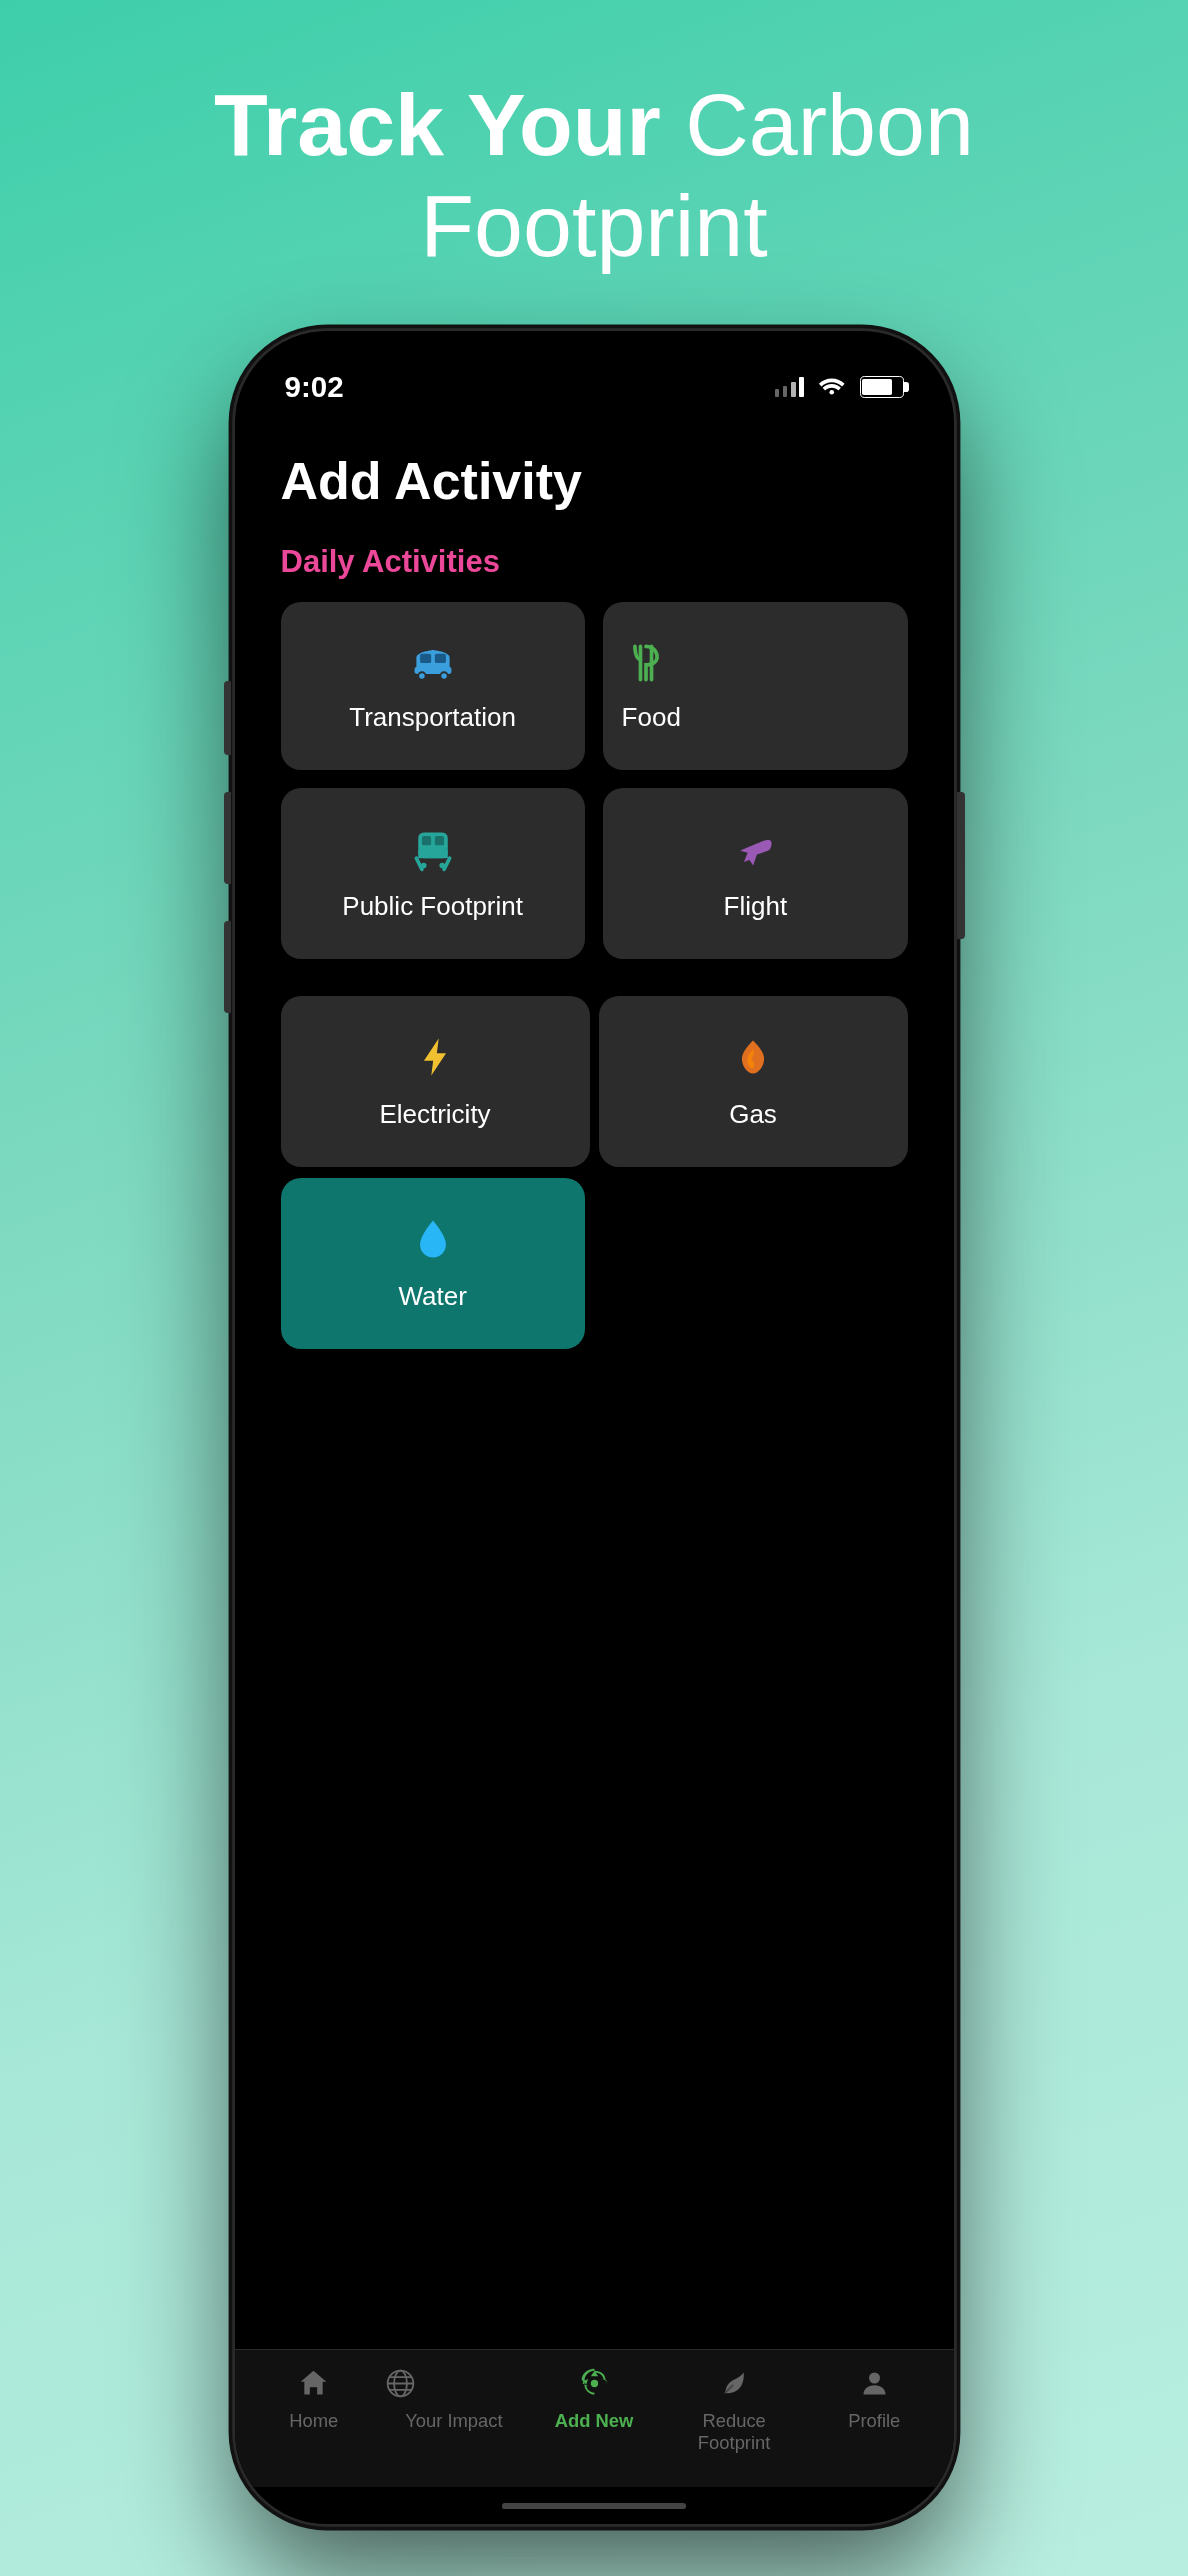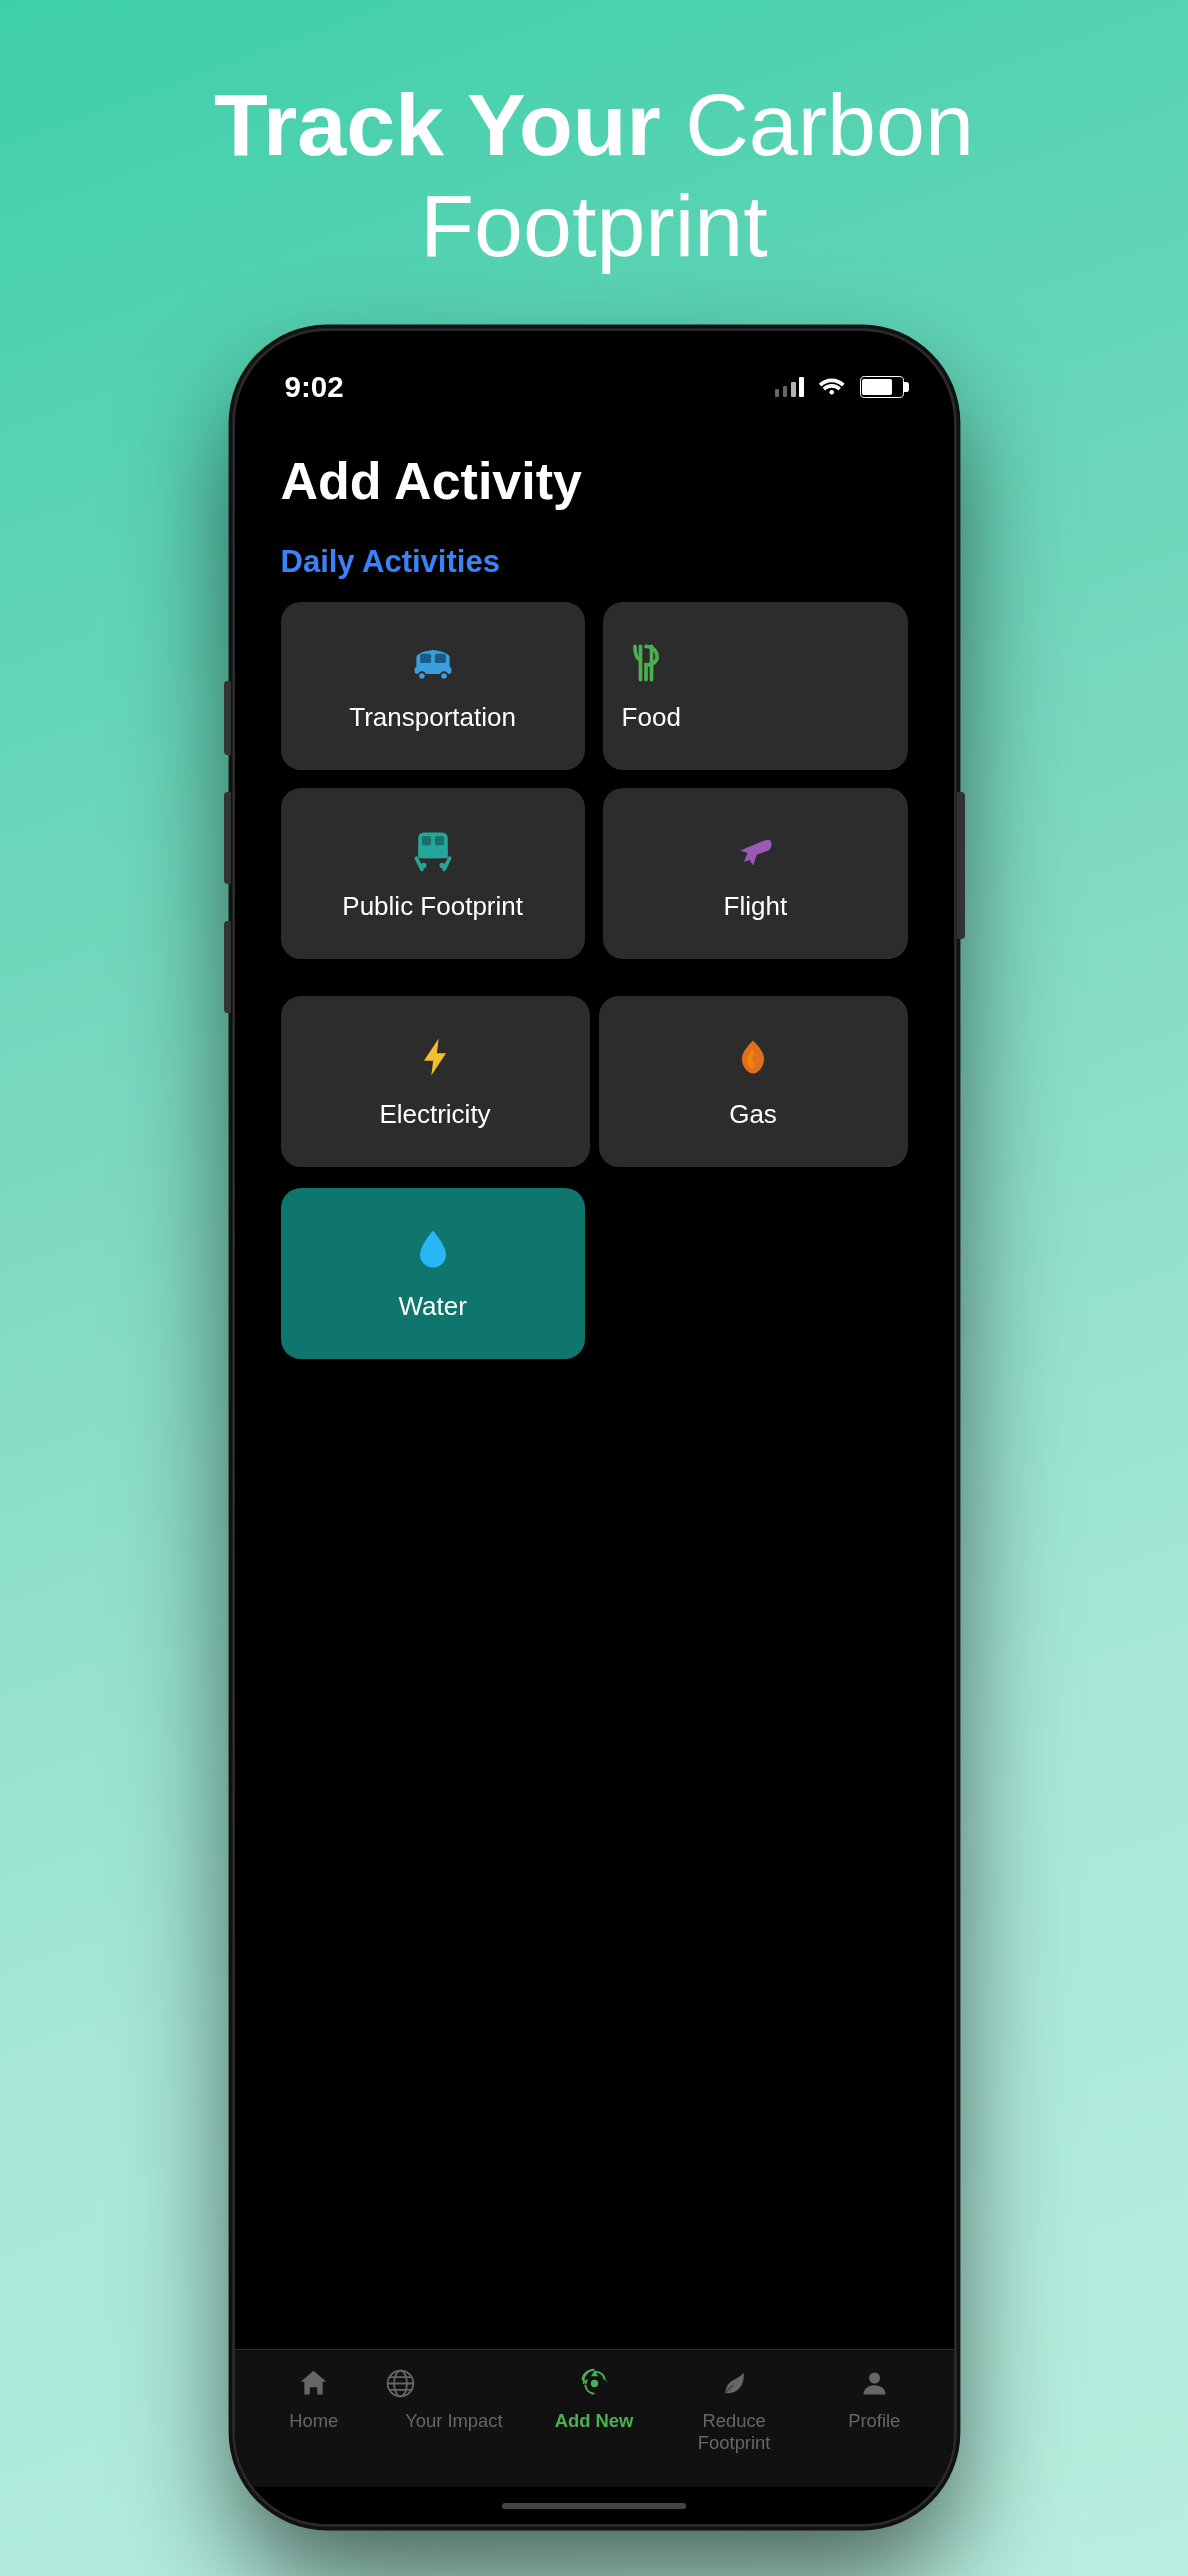--- a/index.html
+++ b/index.html
@@ -59,21 +59,21 @@
             <div style="height:100%; background:white; border-radius:1.8px; width:78%;"></div>
             <div style="position:absolute; right:-6.4px; top:50%; transform:translateY(-50%); width:4.6px; height:10px; background:white; border-radius:0 2.8px 2.8px 0;"></div>
           </div>
         </div>
       </div>
 
       <div style="flex:1; overflow-y:auto; padding:37px 46px 0; scrollbar-width:none;">
 
         <h1 style="color:white; font-size:52px; font-weight:800; margin-bottom:33px;">Add Activity</h1>
 
-        <h2 style="color:#3b82f6; font-size:31px; font-weight:700; margin-bottom:22px;">Daily Activities</h2>
+        <h2 style="color:#ec4899; font-size:31px; font-weight:700; margin-bottom:22px;">Daily Activities</h2>
 
         <div style="display:grid; grid-template-columns:1fr 1fr; gap:18.4px; margin-bottom:18.4px;">
 
           <div style="background:#2c2c2c; border-radius:20px; display:flex; flex-direction:column; align-items:center; justify-content:center; padding:37px 18.4px; gap:14.7px; min-height:157px; cursor:pointer;">
             <div style="color:#3b9edd; font-size:0;">
               <svg width="48" height="48" viewBox="0 0 52 52" fill="#3b9edd">
                 <path d="M8 20C8 14 26 12 26 12C26 12 44 14 44 20V36H8V20Z"></path>
                 <rect x="6" y="30" width="40" height="8" rx="3"></rect>
                 <circle cx="14" cy="40" r="4" fill="#3b9edd" stroke="#2c2c2c" stroke-width="2"></circle>
                 <circle cx="38" cy="40" r="4" fill="#3b9edd" stroke="#2c2c2c" stroke-width="2"></circle>
@@ -120,21 +120,21 @@
               <svg width="48" height="48" viewBox="0 0 52 52" fill="#9b59b6">
                 <path d="M44 20C44 20 44 16 40 16C36 16 10 28 10 28L18 30L14 40L20 38L24 44L28 32L40 28C44 26 44 20 44 20Z"></path>
               </svg>
             </div>
             <span style="color:white; font-size:26px; font-weight:500; text-align:center;">Flight</span>
           </div>
 
         </div>
 
 
-        <div style="display:grid; grid-template-columns:1fr 1fr; gap:9px; margin-bottom:21px;">
+        <div style="display:grid; grid-template-columns:1fr 1fr; gap:9px; margin-bottom:11px;">
 
           <div style="background:#2c2c2c; border-radius:20px; display:flex; flex-direction:column; align-items:center; justify-content:center; padding:37px 18.4px; gap:14.7px; min-height:157px; cursor:pointer;">
             <div>
               <svg width="48" height="48" viewBox="0 0 52 52" fill="#f0c030">
                 <path d="M30 6L14 30H24L22 46L38 22H28L30 6Z"></path>
               </svg>
             </div>
             <span style="color:white; font-size:26px; font-weight:500; text-align:center;">Electricity</span>
           </div>
 

